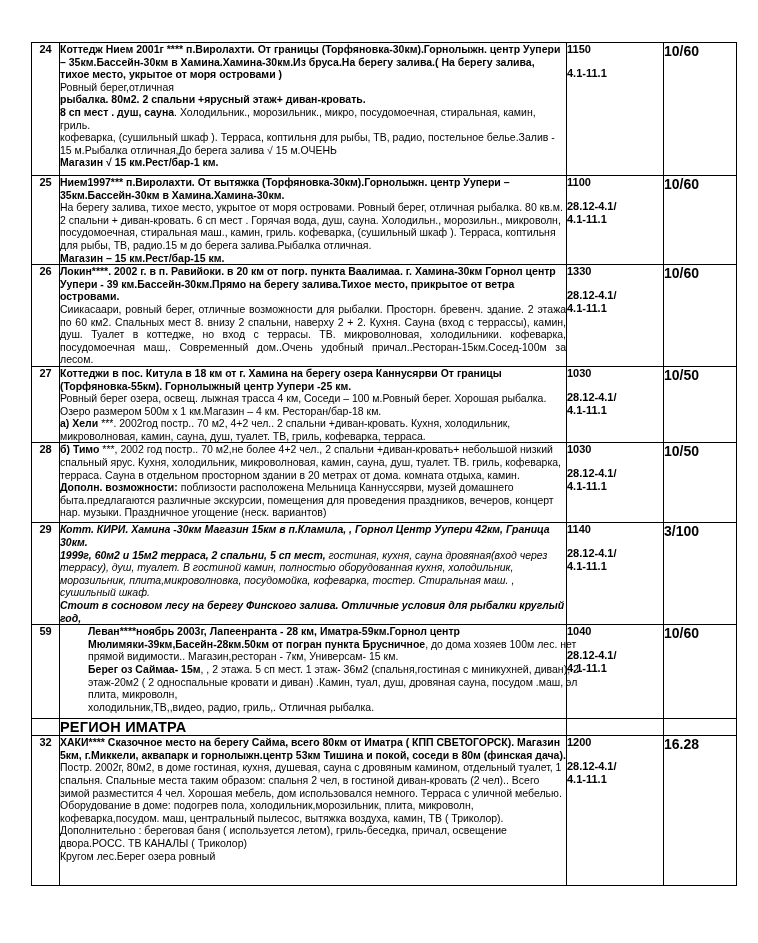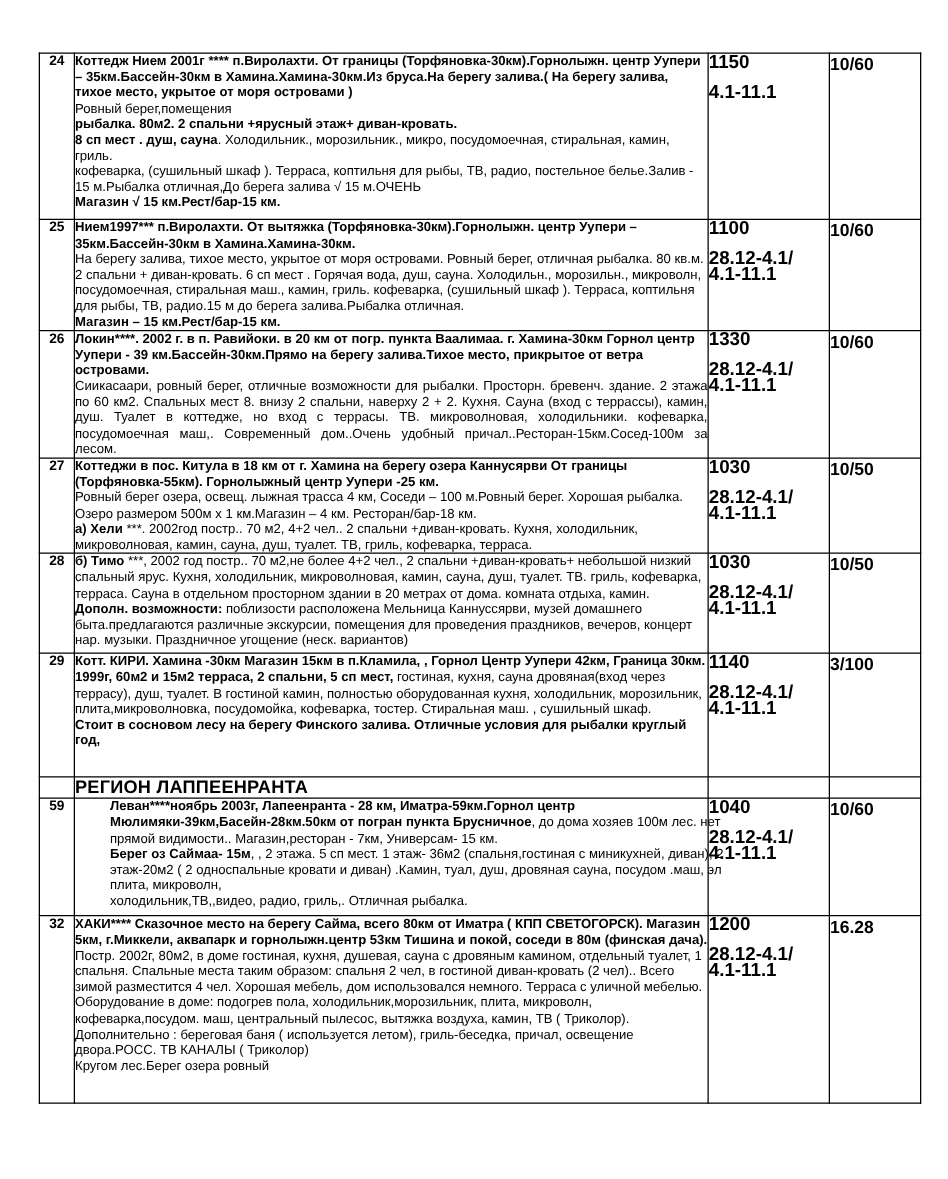--- a/index.html
+++ b/index.html
@@ -12,21 +12,21 @@
     position:absolute; left:31px; top:42px; width:705px;
     border-collapse:collapse; table-layout:fixed;
   }
   table.listings td { border:1px solid #000; vertical-align:top; padding:0; }
   td.num { text-align:center; font-weight:bold; font-size:11px; padding-top:1px; }
   td.desc { padding:1px 4px 1px 4px; }
   .desc-inner { width:100%; }
   .para { font-size:10.5px; line-height:12.6px; }
   .para.justify { text-align:justify; }
   .para b { font-weight:bold; }
-  td.price { font-weight:bold; font-size:15px; line-height:13px; padding:7px 2px 0 9px; }
+  td.price { font-weight:bold; font-size:11px; line-height:13px; padding:7px 2px 0 9px; }
   .dates { margin-top:11px; }
   td.fee { font-weight:bold; font-size:14px; padding:7px 2px 0 8px; }
   td.section { font-weight:bold; font-size:14.5px; padding:1px 2px 2px 4px; letter-spacing:0.2px; }
 </style>
 </head>
 <body>
 
 <div class="page">
   <table class="listings">
     <colgroup>
@@ -34,25 +34,25 @@
       <col style="width:507px">
       <col style="width:97px">
       <col style="width:73px">
     </colgroup>
     <tbody>
         <tr>
           <td class="num">24</td>
           <td class="desc">
             <div class="desc-inner" style="min-height: 132px;">
               <div class="para"><b>Коттедж Нием 2001г **** п.Виролахти. От границы  (Торфяновка-30км).Горнолыжн. центр Уупери – 35км.Бассейн-30км в Хамина.Хамина-30км.Из бруса.На берегу залива.( На берегу залива, тихое место, укрытое от моря островами )</b></div>
-              <div class="para"><span>Ровный берег,помещения</span></div>
+              <div class="para"><span>Ровный берег,отличная</span></div>
               <div class="para"><b>рыбалка.  80м2. 2 спальни +ярусный этаж+ диван-кровать.</b></div>
               <div class="para"><b>8 сп мест . душ, сауна</b><span>. Холодильник., морозильник., микро, посудомоечная, стиральная, камин, гриль.</span></div>
               <div class="para"><span>кофеварка, (сушильный шкаф ). Терраса, коптильня для рыбы, ТВ, радио, постельное белье.Залив - 15 м.Рыбалка отличная,До берега залива √ 15 м.ОЧЕНЬ</span></div>
-              <div class="para"><b>Магазин √ 15 км.Рест/бар-15 км.</b></div>
+              <div class="para"><b>Магазин √ 15 км.Рест/бар-1 км.</b></div>
             </div>
           </td>
           <td class="price">
             <div>1150</div>
             <div class="dates">
               <div>4.1-11.1</div>
             </div>
           </td>
           <td class="fee">
             <div>10/60</div>
@@ -132,62 +132,62 @@
               <div>4.1-11.1</div>
             </div>
           </td>
           <td class="fee">
             <div>10/50</div>
           </td>
         </tr>
         <tr>
           <td class="num">29</td>
           <td class="desc">
-            <div class="desc-inner" style="min-height: 98px;">
+            <div class="desc-inner" style="min-height: 98px; font-style: italic;">
               <div class="para"><b>Котт. КИРИ. Хамина -30км Магазин 15км в п.Кламила, , Горнол Центр Уупери 42км, Граница 30км.</b></div>
               <div class="para"><b>1999г, 60м2 и 15м2 терраса, 2 спальни, 5 сп мест,</b><span> гостиная, кухня, сауна дровяная(вход через террасу), душ, туалет. В гостиной камин, полностью оборудованная кухня, холодильник, морозильник, плита,микроволновка, посудомойка, кофеварка, тостер. Стиральная маш. , сушильный шкаф.</span></div>
               <div class="para"><b>Стоит в сосновом лесу на берегу Финского залива. Отличные условия для рыбалки круглый год,</b></div>
             </div>
           </td>
           <td class="price">
             <div>1140</div>
             <div class="dates">
               <div>28.12-4.1/</div>
               <div>4.1-11.1</div>
             </div>
           </td>
           <td class="fee">
             <div>3/100</div>
           </td>
-        </tr>
-        <tr>
-          <td class="num"></td>
-          <td class="section">РЕГИОН  ЛАППЕЕНРАНТА</td>
-          <td class="price"></td>
-          <td class="fee"></td>
         </tr>
         <tr>
           <td class="num">59</td>
           <td class="desc">
             <div class="desc-inner" style="min-height: 93px; margin-left: 28px;">
               <div class="para"><b>Леван****ноябрь 2003г, Лапеенранта  - 28 км, Иматра-59км.Горнол центр Мюлимяки-39км,Басейн-28км.50км от погран  пункта Брусничное</b><span>, до дома хозяев 100м лес. нет прямой видимости.. Магазин,ресторан - 7км, Универсам- 15 км.</span></div>
               <div class="para"><b>Берег оз Саймаа- 15м</b><span>, , 2 этажа. 5 сп мест. 1 этаж- 36м2 (спальня,гостиная с миникухней, диван), 2 этаж-20м2 ( 2 односпальные кровати и диван) .Камин, туал, душ, дровяная сауна,  посудом .маш, эл плита, микроволн,</span></div>
               <div class="para"><span>холодильник,ТВ,,видео, радио, гриль,. Отличная рыбалка.</span></div>
             </div>
           </td>
           <td class="price">
             <div>1040</div>
             <div class="dates">
               <div>28.12-4.1/</div>
               <div>4.1-11.1</div>
             </div>
           </td>
           <td class="fee">
             <div>10/60</div>
           </td>
+        </tr>
+        <tr>
+          <td class="num"></td>
+          <td class="section">РЕГИОН ИМАТРА</td>
+          <td class="price"></td>
+          <td class="fee"></td>
         </tr>
         <tr>
           <td class="num">32</td>
           <td class="desc">
             <div class="desc-inner" style="min-height: 149px;">
               <div class="para"><b>ХАКИ**** Сказочное место на берегу Сайма, всего 80км от Иматра ( КПП СВЕТОГОРСК). Магазин 5км, г.Миккели, аквапарк и горнолыжн.центр 53км Тишина и покой, соседи в 80м (финская дача).</b></div>
               <div class="para"><span>Постр. 2002г, 80м2, в доме гостиная, кухня, душевая, сауна с дровяным камином, отдельный туалет, 1 спальня. Спальные места таким образом: спальня 2 чел, в гостиной диван-кровать (2 чел).. Всего зимой разместится 4 чел. Хорошая мебель, дом использовался немного. Терраса с уличной мебелью.</span></div>
               <div class="para"><span>Оборудование в доме:  подогрев пола, холодильник,морозильник, плита, микроволн, кофеварка,посудом. маш, центральный пылесос, вытяжка воздуха, камин, ТВ ( Триколор). Дополнительно :  береговая баня ( используется летом),  гриль-беседка, причал, освещение двора.РОСС. ТВ КАНАЛЫ ( Триколор)</span></div>
               <div class="para"><span>Кругом лес.Берег озера ровный</span></div>
             </div>

